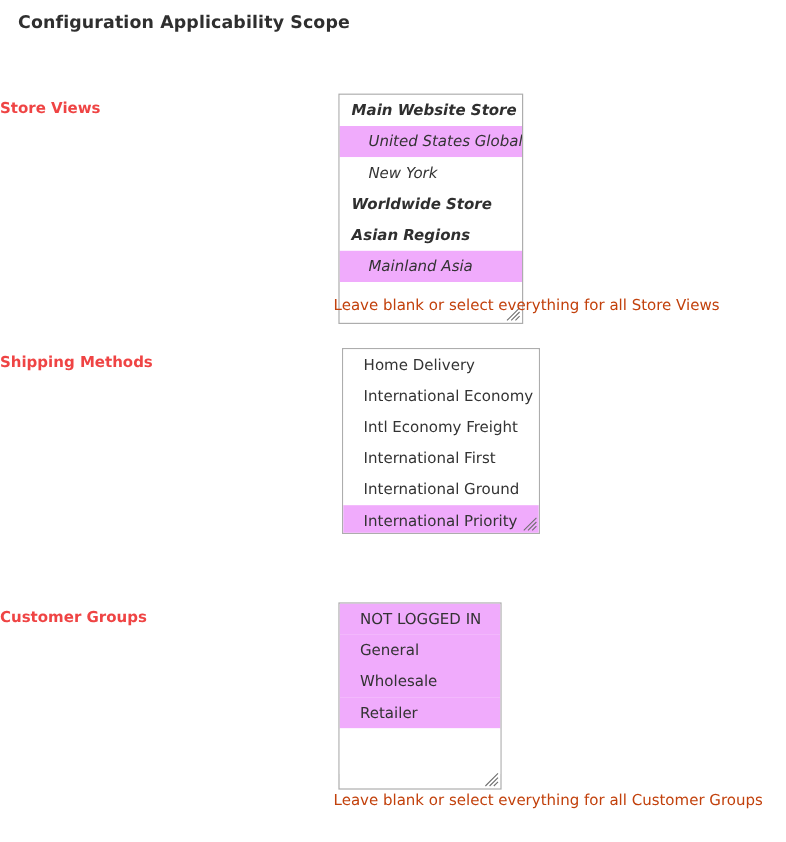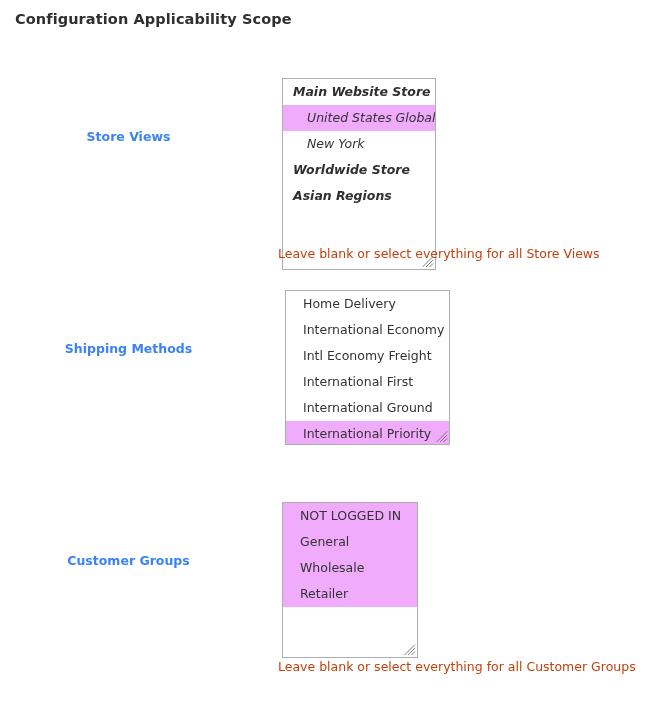--- a/index.html
+++ b/index.html
@@ -29,25 +29,24 @@
   .field-row {
     position: absolute;
     left: 0;
     width: 655px;
   }
 
   .field-label {
     position: absolute;
     left: 0;
     width: 257px;
-    text-align: center;
+    text-align: left;
     font-size: 12.5px;
     font-weight: bold;
-    color: #3b82f6;
-    margin-top: 47px;
+    color: #ef4444;
   }
 
   .field-control {
     position: absolute;
     left: 282px;
   }
 
   .multiselect {
     box-sizing: border-box;
     border: 1px solid #adadad;
@@ -115,20 +114,21 @@
 
 <div class="field-row" style="top:78px;">
   <div class="field-label" style="top:4px;">Store Views</div>
   <div class="field-control">
     <ul class="multiselect" style="width:154px;height:192px;font-style:italic;">
       <li class="ms-option group-header">Main Website Store</li>
       <li class="ms-option indented selected">United States Global</li>
       <li class="ms-option indented">New York</li>
       <li class="ms-option group-header">Worldwide Store</li>
       <li class="ms-option group-header">Asian Regions</li>
+      <li class="ms-option indented selected">Mainland Asia</li>
       <svg class="resize-grip" viewBox="0 0 13 13">
         <path d="M12 5 L5 12 M12 8.5 L8.5 12 M12 1.5 L1.5 12" stroke="#6f6f6f" stroke-width="0.9" fill="none"></path>
       </svg>
     </ul>
     <div class="hint" style="left:-4px;top:168px;">Leave blank or select everything for all Store Views</div>
   </div>
 </div>
 
 <div class="field-row" style="top:290px;">
   <div class="field-label" style="top:4px;">Shipping Methods</div>

